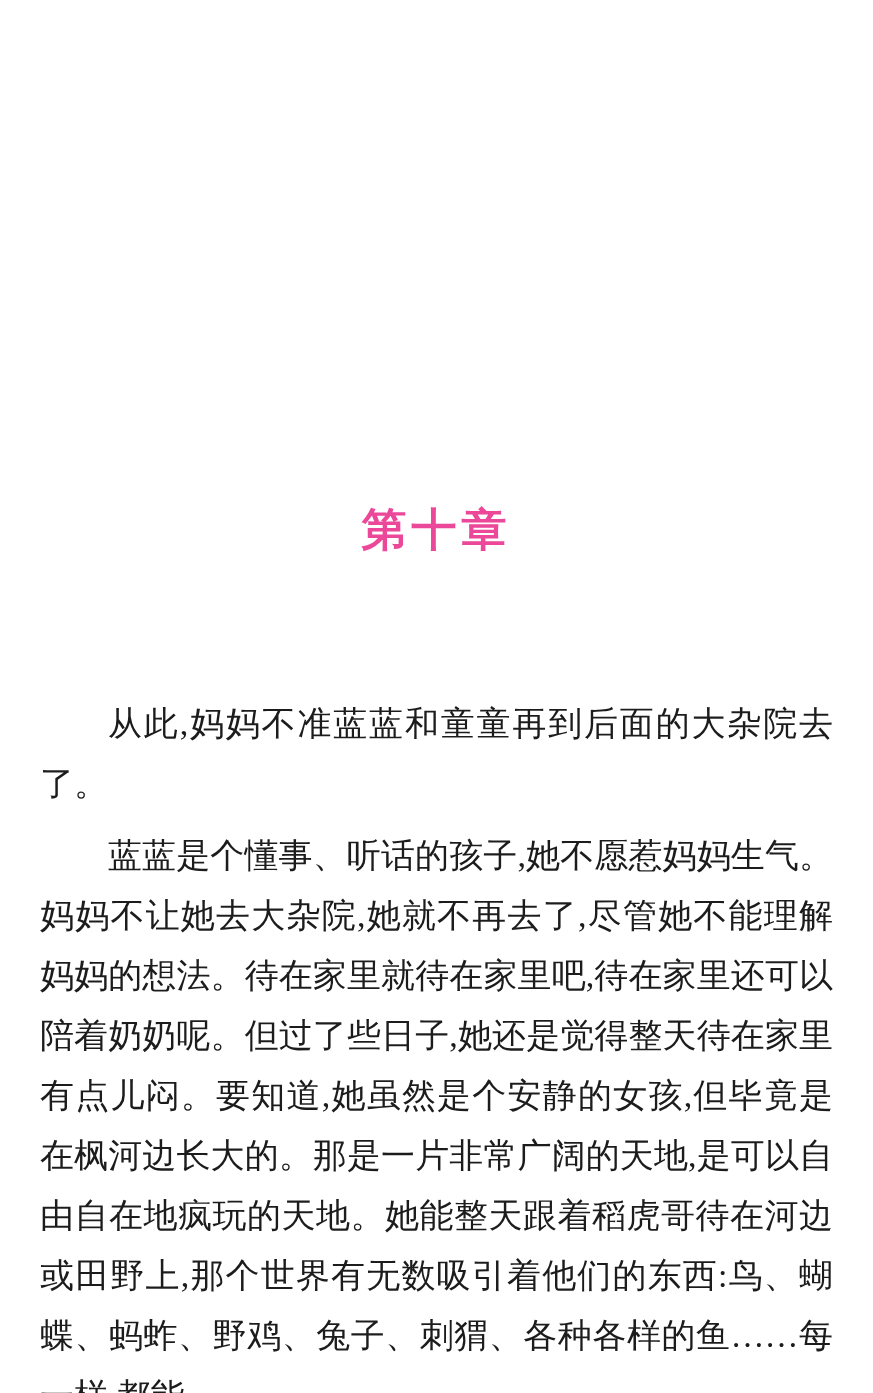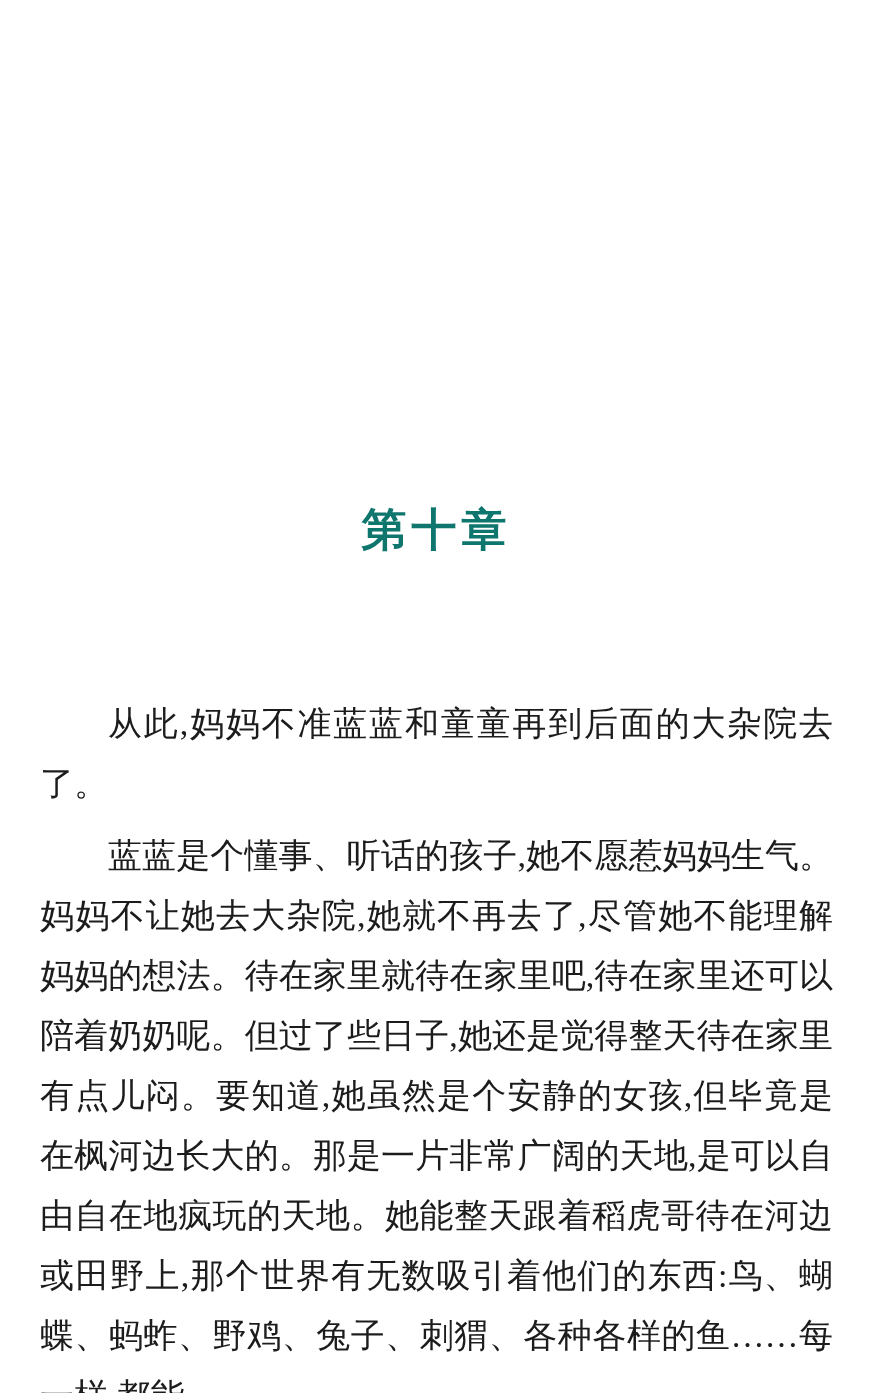--- a/index.html
+++ b/index.html
@@ -19,21 +19,21 @@
   .chapter-title {
     position: absolute;
     top: 470px;
     left: 0;
     width: 100%;
     text-align: center;
     font-family: "Liberation Sans", "DejaVu Sans", sans-serif;
     font-weight: 700;
     font-size: 45px;
     letter-spacing: 5px;
-    color: #0f766e;
+    color: #ec4899;
     white-space: nowrap;
   }
   .body-text {
     position: absolute;
     top: 682px;
     left: 28px;
     width: 817px;
     font-size: 34px;
     line-height: 60px;
     text-align: justify;

